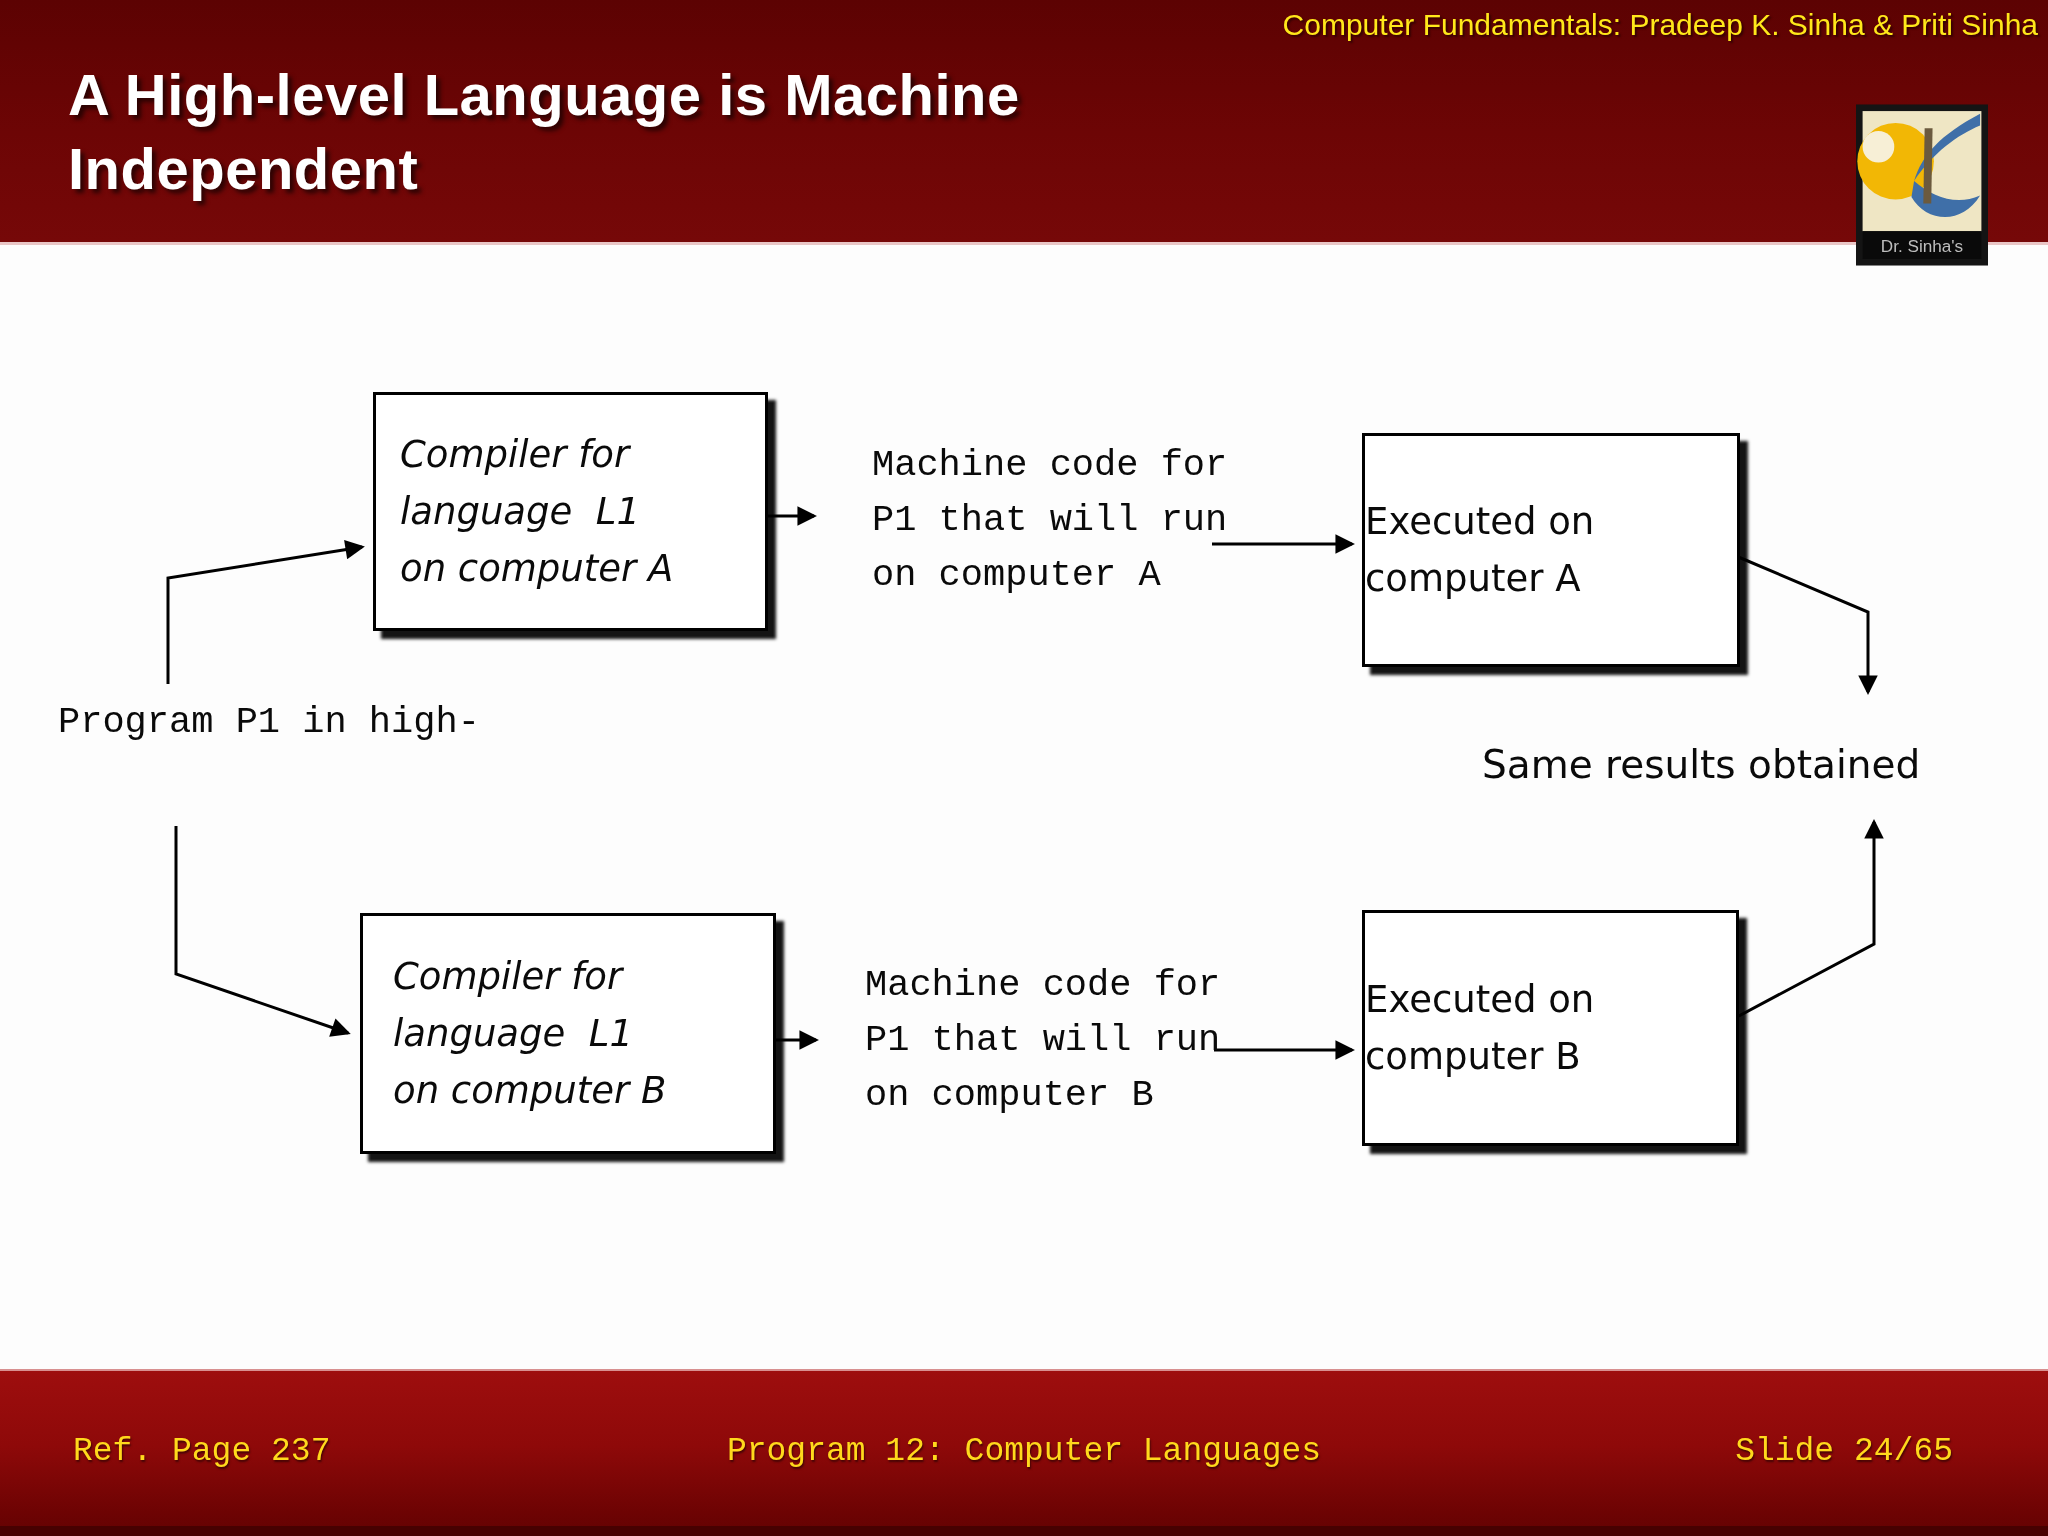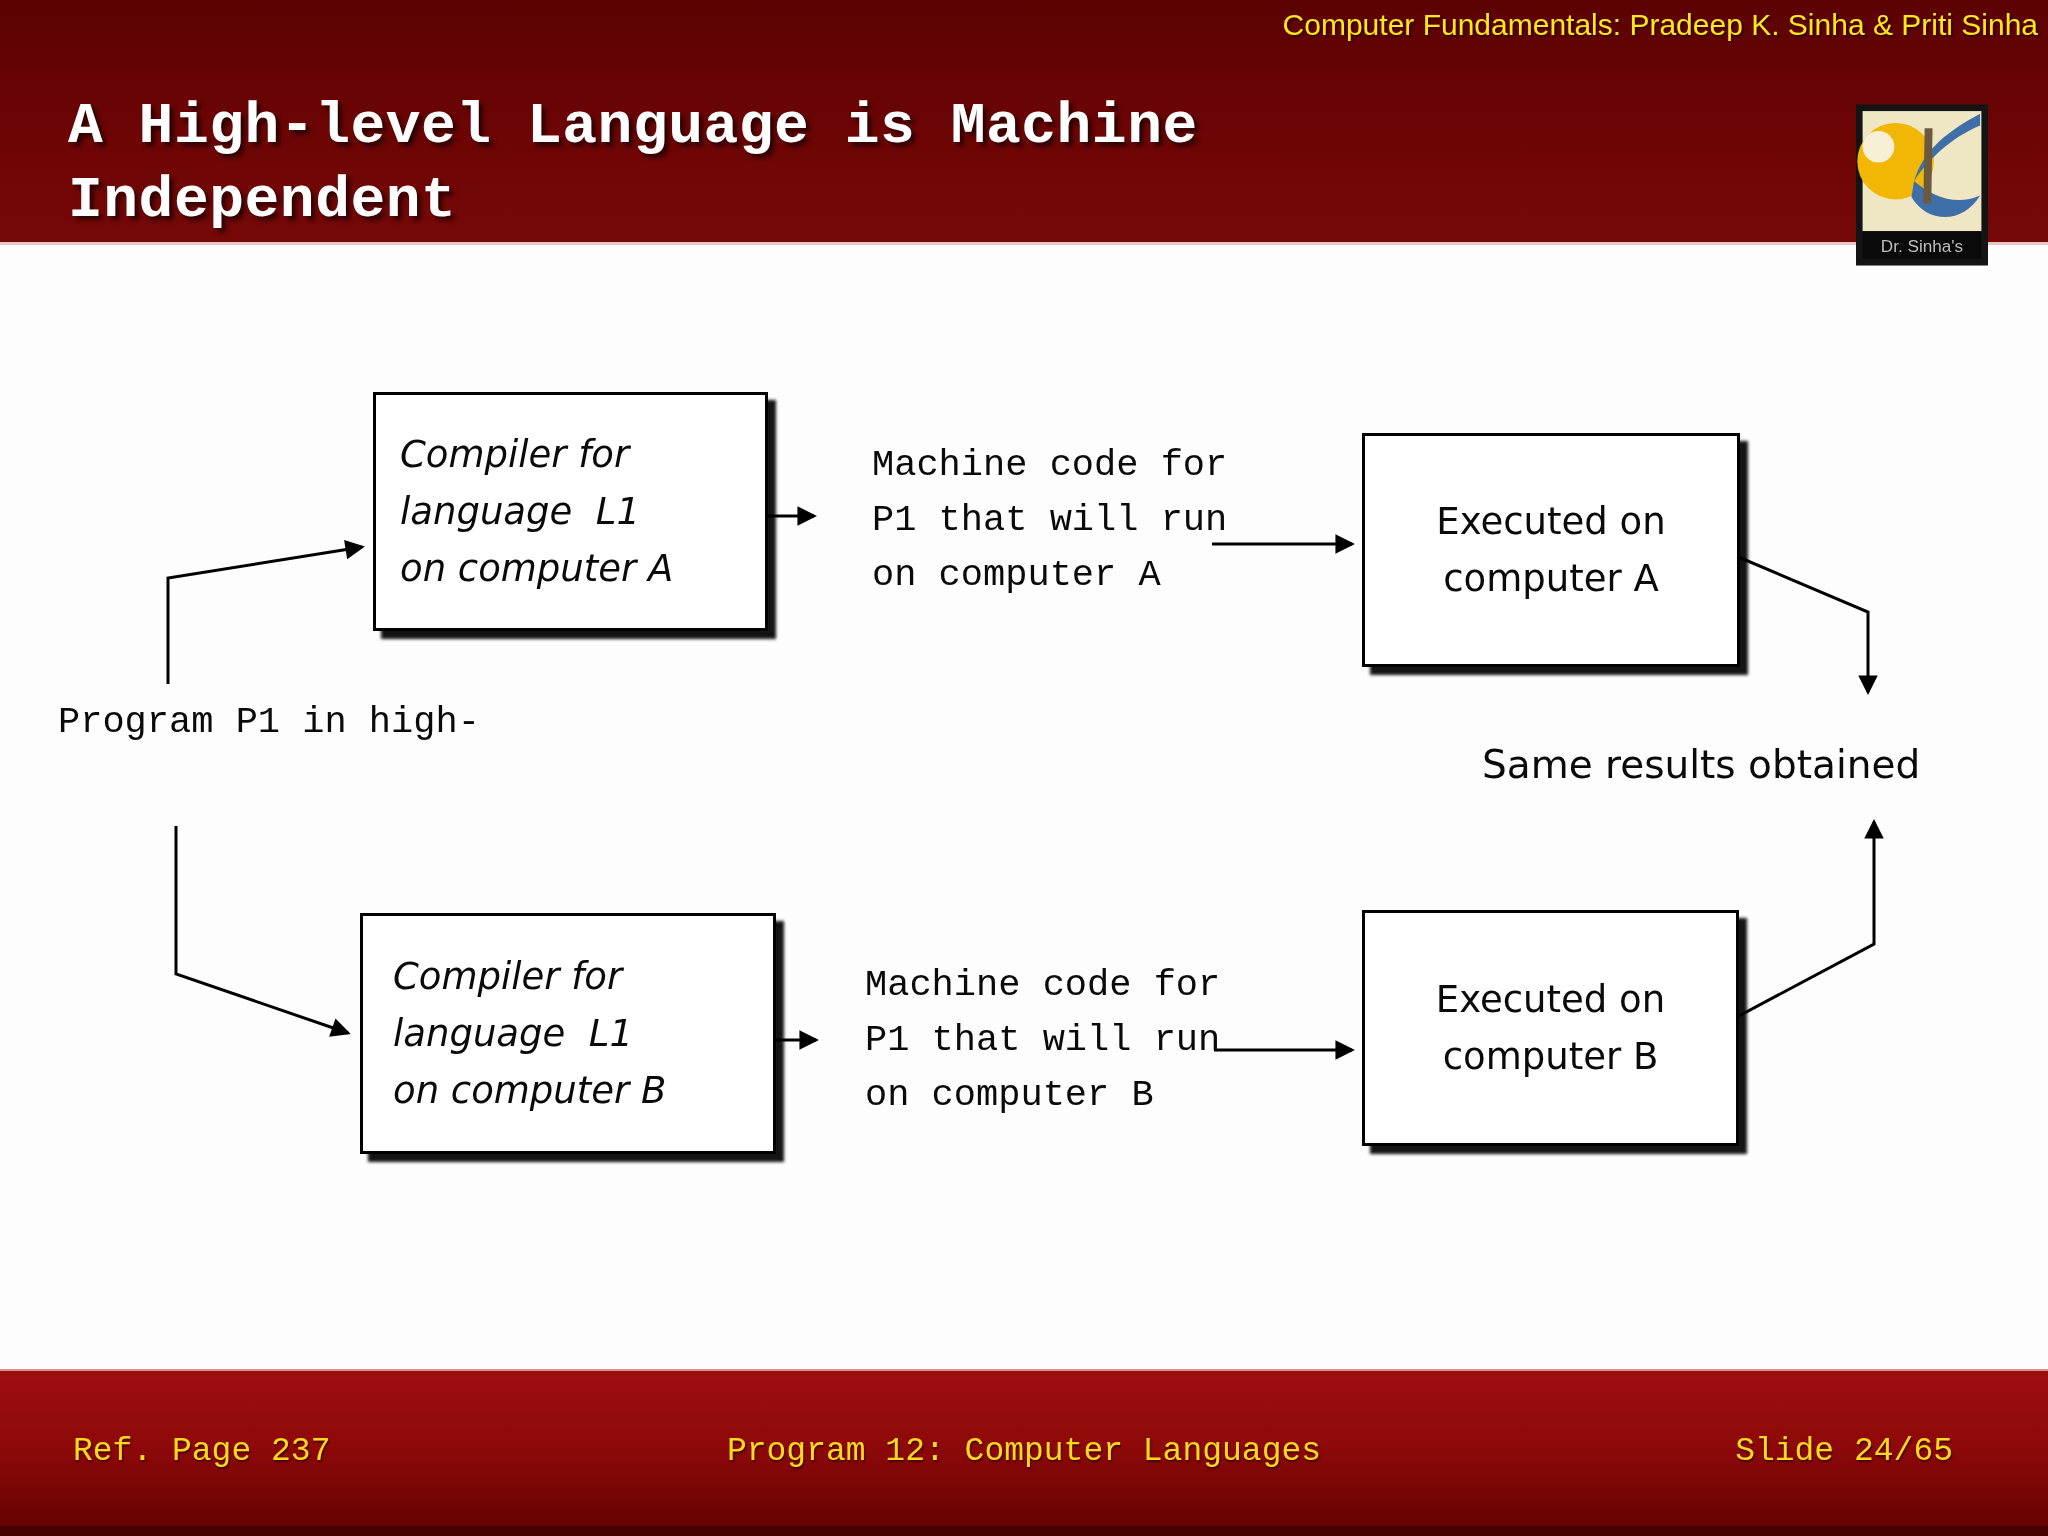--- a/index.html
+++ b/index.html
@@ -4,39 +4,39 @@
 <style>
   html,body{margin:0;padding:0;background:#ffffff;}
   .slide{position:relative;width:2048px;height:1536px;background:#fdfdfd;overflow:hidden;
          font-family:"DejaVu Sans",sans-serif;padding-left:36px;}
 
   
   .header{position:absolute;left:0;top:0;width:2048px;height:242px;
           background:linear-gradient(180deg,#5c0202 0%,#6d0505 55%,#760808 100%);
           border-bottom:3px solid #e9c6c6;}
   .title{position:absolute;left:68px;top:58px;width:1340px;
-         font-family:Liberation Mono, monospace;font-weight:bold;
+         font-family:Liberation Sans, sans-serif;font-weight:bold;
          font-size:58px;line-height:74px;color:#ffffff;letter-spacing:.5px;
-         text-shadow:4px 4px 4px rgba(0,0,0,.6);margin-top:32px;}
+         text-shadow:4px 4px 4px rgba(0,0,0,.6);}
   .credit{position:absolute;right:10px;top:8px;
           font-family:"Liberation Sans",sans-serif;font-size:30px;color:#ffe81a;
           text-shadow:2px 2px 2px rgba(0,0,0,.45);white-space:pre;}
 
   
   .logo{position:absolute;left:1856px;top:104px;width:132px;height:162px;}
   .logo svg{width:100%;height:100%;display:block;}
 
   
   .arrows{position:absolute;left:0;top:0;width:2048px;height:1536px;pointer-events:none;}
   .box{position:absolute;background:#ffffff;border:3px solid #000;
        box-shadow:8px 8px 3px rgba(0,0,0,.92);
        display:flex;flex-direction:column;justify-content:center;color:#0a0a0a;}
   .box .bline{font-size:37px;line-height:57px;white-space:pre;}
   .box.leftalign{align-items:flex-start;font-style:italic;}
-  .box.centered{align-items:center;}
+  .box.centered{align-items:flex-start;}
   .freetext{position:absolute;color:#0a0a0a;}
   .freetext .fline{font-size:37px;line-height:55px;white-space:pre;font-family:Liberation Mono, monospace;}
   .same{font-size:39px;white-space:pre;}
 
   #box-compiler-a{left:373px;top:392px;width:365px;height:233px;padding-left:24px;}
   #box-compiler-b{left:360px;top:913px;width:380px;height:235px;padding-left:30px;}
   #box-exec-a{left:1362px;top:433px;width:372px;height:228px;}
   #box-exec-b{left:1362px;top:910px;width:371px;height:230px;}
   #txt-machine-a{left:872px;top:438px;}
   #txt-machine-b{left:865px;top:958px;}

